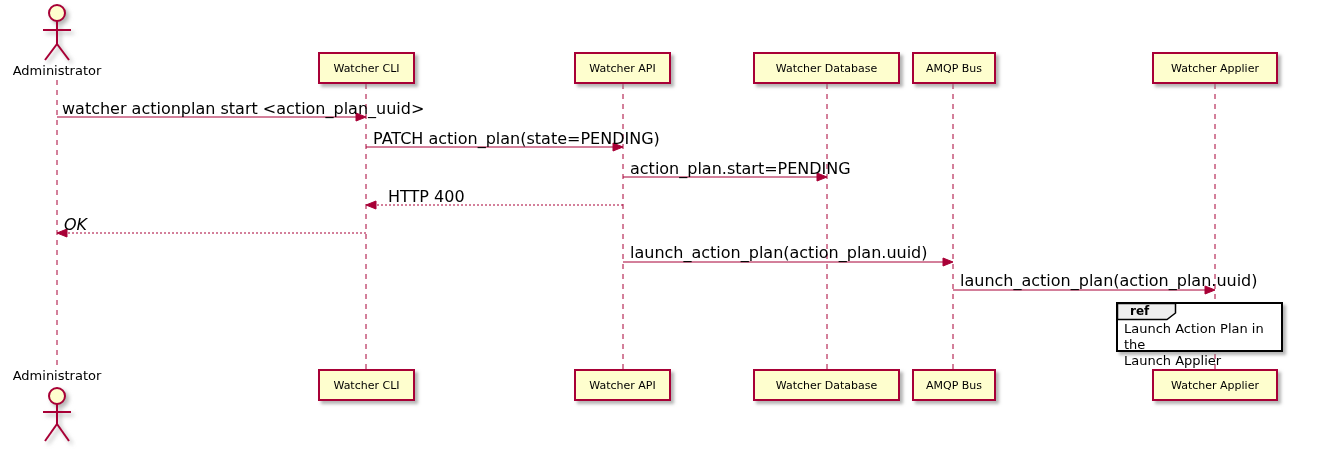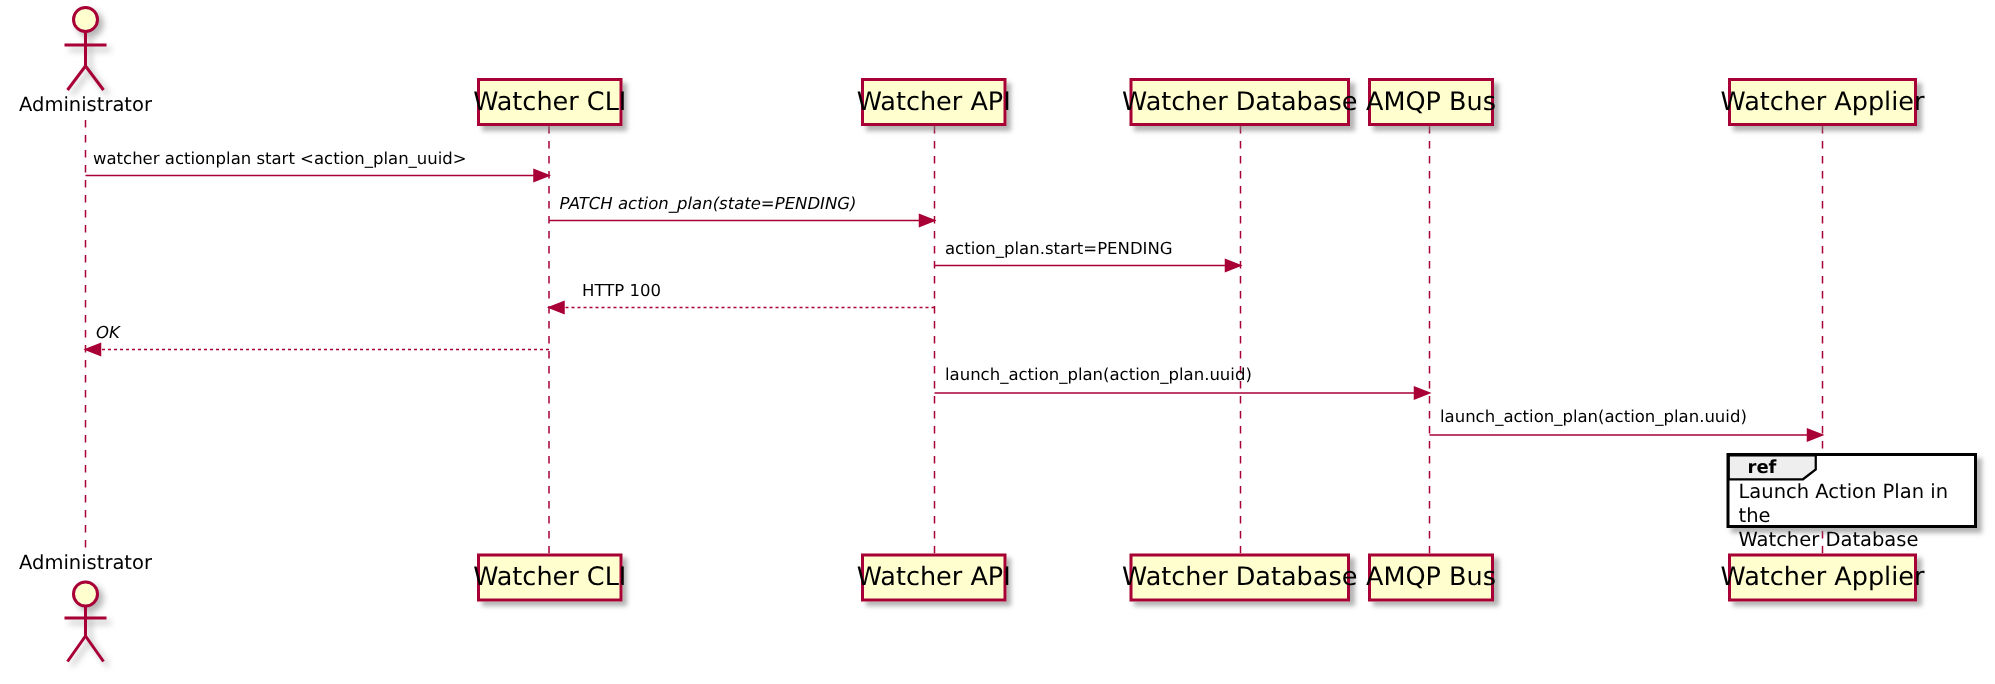--- a/index.html
+++ b/index.html
@@ -27,42 +27,42 @@
   }
   .participant {
     position: absolute;
     box-sizing: border-box;
     height: 32px;
     background: var(--participant-fill);
     border: 2px solid var(--participant-border);
     display: flex;
     align-items: center;
     justify-content: center;
-    font-size: 17px;
+    font-size: 11px;
     white-space: nowrap;
     box-shadow: 3px 3px 3px rgba(130,130,130,0.6);
     z-index: 1;
   }
   .actor-label {
     position: absolute;
     width: 114px;
     text-align: center;
     font-size: 13px;
     white-space: nowrap;
     z-index: 1;
   }
   .msg {
     position: absolute;
-    font-size: 11px;
+    font-size: 16px;
     white-space: nowrap;
     z-index: 1;
   }
   .ref-box {
     position: absolute;
-    left: 1151px;
+    left: 1116px;
     top: 302px;
     width: 167px;
     height: 50px;
     box-sizing: border-box;
     background: #ffffff;
     border: 2px solid var(--ref-border);
     box-shadow: 3px 3px 3px rgba(130,130,130,0.6);
     z-index: 2;
   }
   .ref-header {
@@ -156,36 +156,36 @@
 
   <div class="actor-label" style="left:0px; top:63px;">Administrator</div>
 
   <div class="participant" style="left:318px;  top:52px; width:97px;">Watcher CLI</div>
   <div class="participant" style="left:574px;  top:52px; width:97px;">Watcher API</div>
   <div class="participant" style="left:753px;  top:52px; width:147px;">Watcher Database</div>
   <div class="participant" style="left:912px;  top:52px; width:84px;">AMQP Bus</div>
   <div class="participant" style="left:1152px; top:52px; width:126px;">Watcher Applier</div>
 
   <div class="msg" style="left:62px;  top:99px;">watcher actionplan start &lt;action_plan_uuid&gt;</div>
-  <div class="msg" style="left:373px; top:129px;font-style:italic;">PATCH action_plan(state=PENDING)</div>
+  <div class="msg" style="left:373px; top:129px;">PATCH action_plan(state=PENDING)</div>
   <div class="msg" style="left:630px; top:159px;">action_plan.start=PENDING</div>
-  <div class="msg" style="left:388px; top:187px;">HTTP 100</div>
+  <div class="msg" style="left:388px; top:187px;">HTTP 400</div>
   <div class="msg" style="left:64px;  top:215px;font-style:italic;">OK</div>
   <div class="msg" style="left:630px; top:243px;">launch_action_plan(action_plan.uuid)</div>
   <div class="msg" style="left:960px; top:271px;">launch_action_plan(action_plan.uuid)</div>
 
   <div class="ref-box">
     <div class="ref-header">
       <svg width="62" height="18">
         <path d="M0.5,0.5 H58.5 V10 L50,16.5 H0.5 Z" fill="#EEEEEE" stroke="#000000" stroke-width="1.5"></path>
       </svg>
       <span class="ref-keyword">ref</span>
     </div>
     <div class="ref-body">Launch Action Plan in the
-Watcher Database</div>
+Launch Applier</div>
   </div>
 
   <div class="participant" style="left:318px;  top:369px; width:97px;">Watcher CLI</div>
   <div class="participant" style="left:574px;  top:369px; width:97px;">Watcher API</div>
   <div class="participant" style="left:753px;  top:369px; width:147px;">Watcher Database</div>
   <div class="participant" style="left:912px;  top:369px; width:84px;">AMQP Bus</div>
   <div class="participant" style="left:1152px; top:369px; width:126px;">Watcher Applier</div>
 
   <div class="actor-label" style="left:0px; top:368px;">Administrator</div>
 

